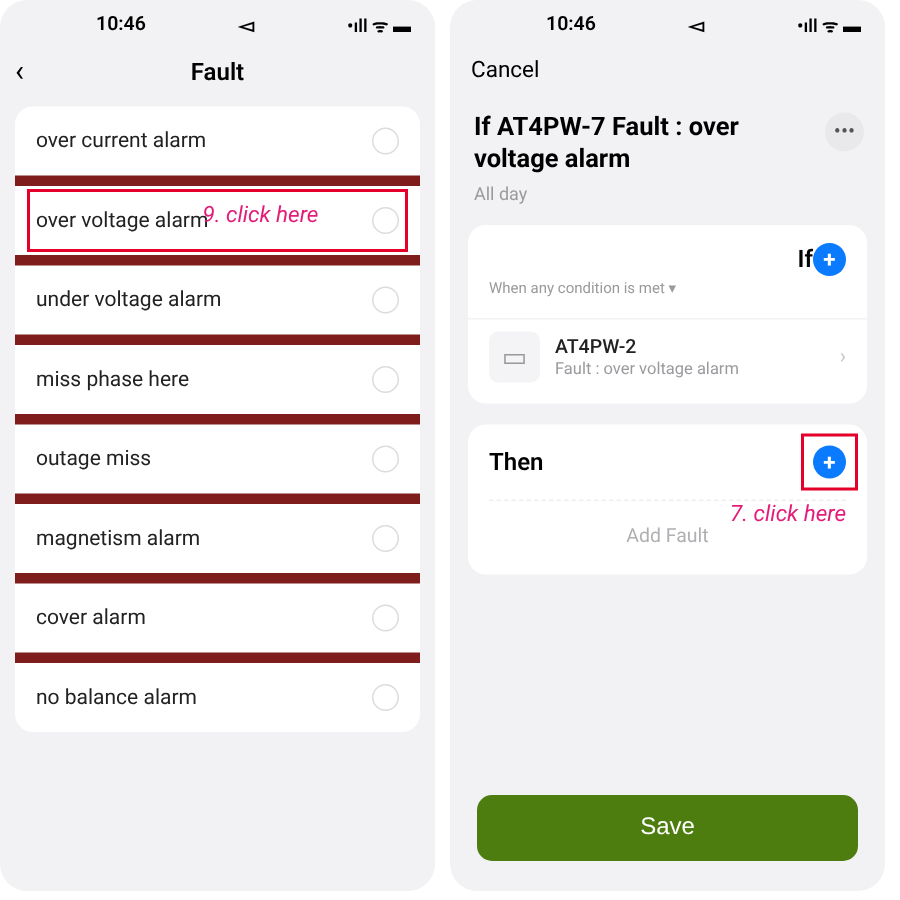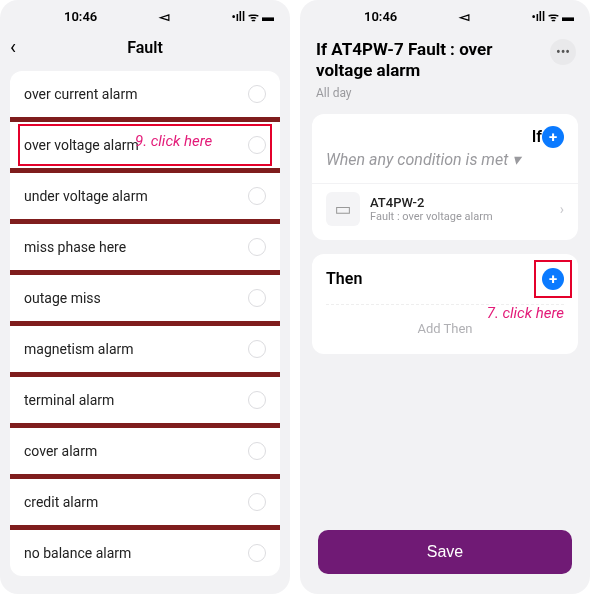--- a/index.html
+++ b/index.html
@@ -49,21 +49,21 @@
   }
   .list-card {
     background: #fff;
     margin: 6px 10px 0 10px;
     border-radius: 12px;
     overflow: hidden;
   }
   .list-item {
     display:flex; justify-content:space-between; align-items:center;
     padding: 14px 14px;
-    border-bottom: 5px solid #7f1d1d;
+    border-bottom: 7px solid #7f1d1d;
     position: relative;
   }
   .list-item:last-child { border-bottom:none; }
   .list-label { font-size: 14px; color:#222; }
   .radio {
     width:18px; height:18px; border:1.5px solid #dcdcdf; border-radius:50%;
   }
   .highlight-box {
     position:absolute; left:8px; right:8px; top:2px; bottom:2px;
     border:2px solid #e4002b; pointer-events:none;
@@ -83,21 +83,21 @@
   }
   .section-card {
     background:#fff; margin: 6px 12px 0 12px; border-radius:12px; padding:0;
     position:relative;
   }
   .section-head {
     display:flex; justify-content:flex-end; align-items:center;
     padding:12px 14px 2px 14px;
   }
   .section-title { font-size:16px; font-weight:600; }
-  .section-sub { font-size:16px; color:#9a9a9e; padding:0 14px 10px 14px;font-style:italic; }
+  .section-sub { font-size:10px; color:#9a9a9e; padding:0 14px 10px 14px; }
   .plus-btn {
     width:22px;height:22px;border-radius:50%;background:#0a7aff;color:#fff;
     display:flex;align-items:center;justify-content:center;font-size:15px;font-weight:700;
   }
   .cond-item {
     display:flex;align-items:center;gap:10px;padding:8px 14px 14px 14px;
     border-top:1px solid #f2f2f4; margin-top:4px;
   }
   .device-icon {
     width:34px;height:34px;background:#f4f4f6;border-radius:6px;
@@ -114,21 +114,21 @@
   .then-plus-box {
     position:absolute; right:6px; top:6px; width:38px;height:38px;
     border:2px solid #e4002b; pointer-events:none;
   }
   .annotation-7 {
     position:absolute; right:14px; top:50px;
     color:#e31c79; font-style:italic; font-size:15px;
   }
   .save-btn {
     position:absolute; bottom:20px; left:18px; right:18px;
-    height:44px; background:#701a75; color:#fff; border:none;
+    height:44px; background:#4d7c0f; color:#fff; border:none;
     border-radius:10px; font-size:16px; font-weight:500;margin-top:12px;
   }
 </style>
 </head>
 <body>
 
 <div class="phone">
   <div class="statusbar">
     <span>10:46</span>
     <span>◅</span>
@@ -159,43 +159,38 @@
     </div>
     <div class="list-item">
       <span class="list-label">outage miss</span>
       <span class="radio"></span>
     </div>
     <div class="list-item">
       <span class="list-label">magnetism alarm</span>
       <span class="radio"></span>
     </div>
     <div class="list-item">
-      <span class="list-label">terminal alarm</span>
-      <span class="radio"></span>
-    </div>
-    <div class="list-item">
       <span class="list-label">cover alarm</span>
-      <span class="radio"></span>
-    </div>
-    <div class="list-item">
-      <span class="list-label">credit alarm</span>
       <span class="radio"></span>
     </div>
     <div class="list-item">
       <span class="list-label">no balance alarm</span>
       <span class="radio"></span>
     </div>
   </div>
 </div>
 
 <div class="phone">
   <div class="statusbar">
     <span>10:46</span>
     <span>◅</span>
     <span class="status-icons">•ıll ᯤ ▬</span>
+  </div>
+  <div class="navbar">
+    <span class="cancel">Cancel</span>
   </div>
   <div class="header-block">
     <div class="header-title">If AT4PW-7 Fault : over voltage alarm</div>
     <div class="header-sub">All day</div>
     <div class="more-btn">
       <span>•••</span>
     </div>
   </div>
 
   <div class="section-card">
@@ -214,17 +209,17 @@
     </div>
   </div>
 
   <div class="then-card">
     <div class="then-head then-plus-wrap">
       <span class="then-title">Then</span>
       <span class="plus-btn">+</span>
       <span class="then-plus-box"></span>
     </div>
     <span class="annotation-7">7. click here</span>
-    <div class="then-addtask">Add Then</div>
+    <div class="then-addtask">Add Fault</div>
   </div>
 
   <button class="save-btn">Save</button>
 </div>
 
 </body></html>

